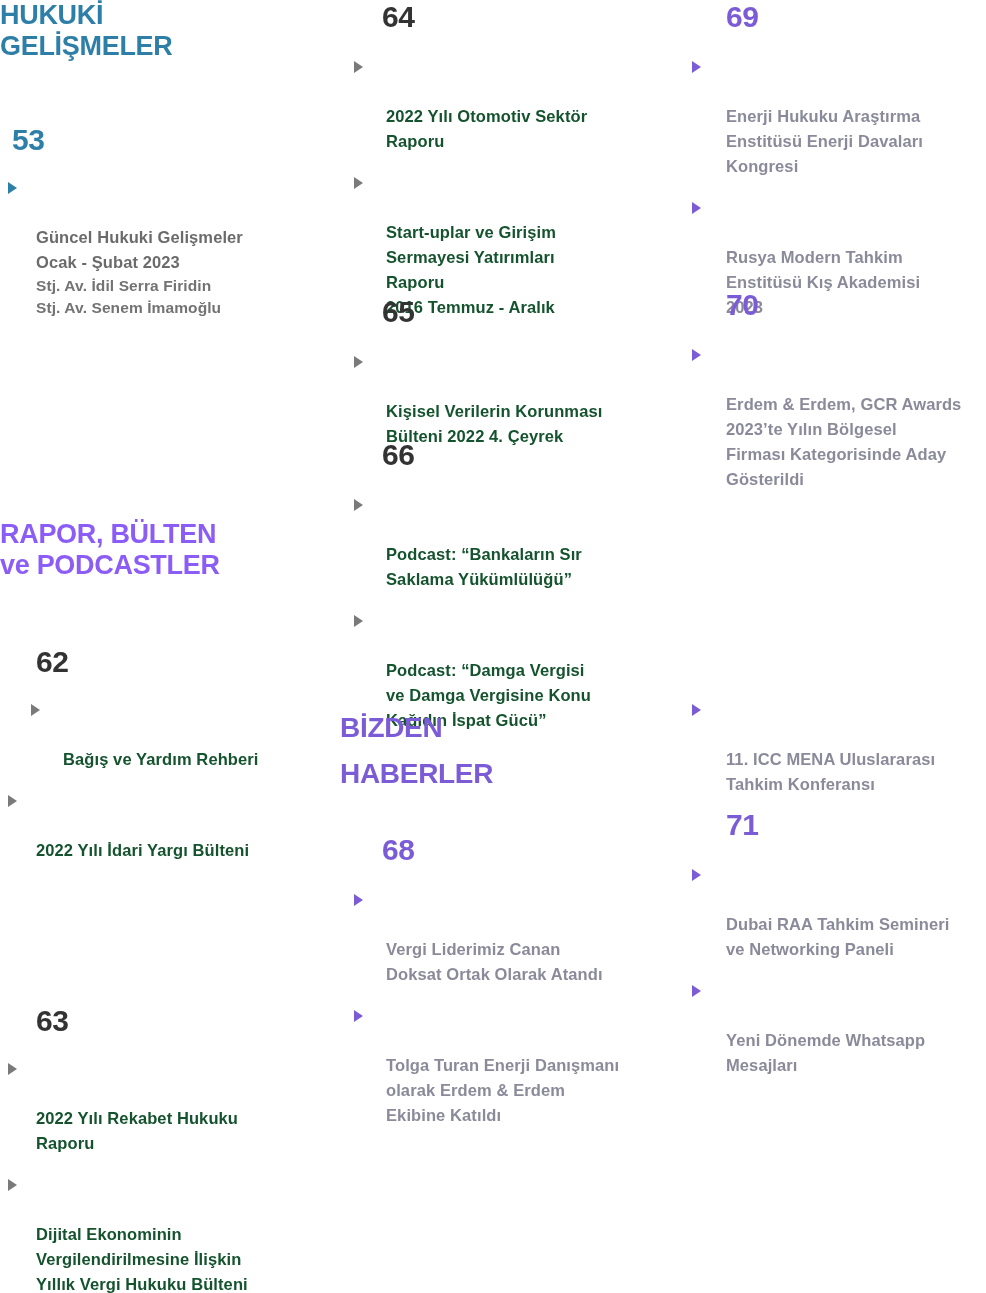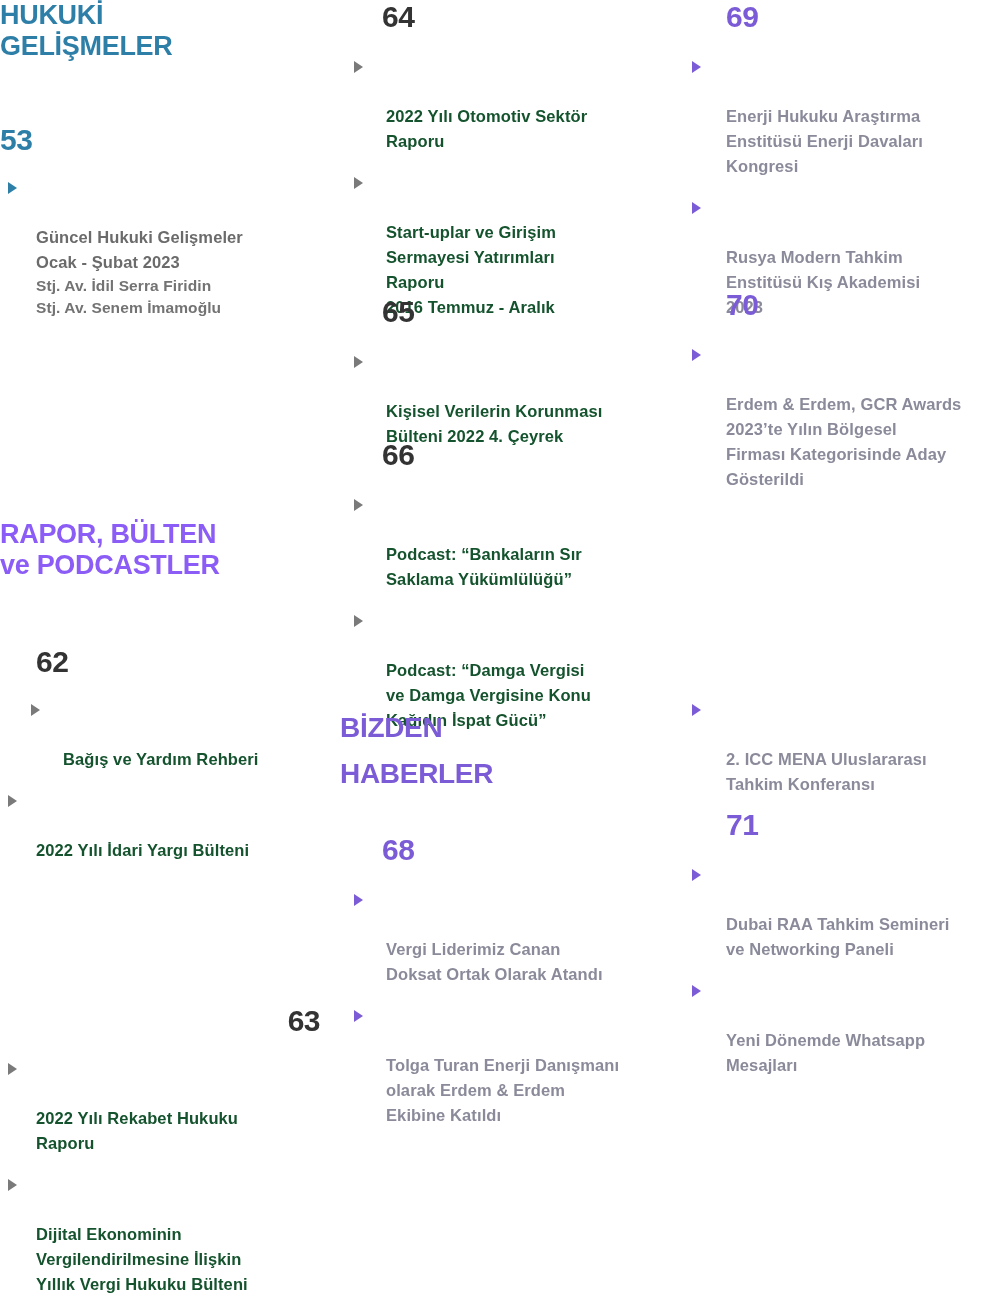--- a/index.html
+++ b/index.html
@@ -32,20 +32,21 @@
   }
   .sec-title.blue { color: #2e7fa8; }
   .sec-title.dark { color: #8b5cf6; }
   .sec-title.purple { color: #7b5cd6; }
 
   .num {
     font-size: 30px;
     line-height: 34px;
     font-weight: 700;
     letter-spacing: -0.5px;
+    margin-left: 12px;
   }
   .num.blue { color: #2e7fa8; }
   .num.dark { color: #333333; }
   .num.purple { color: #7b5cd6; }
 
   .items {
     list-style: none;
     margin: 0;
     padding: 0;
   }
@@ -123,21 +124,21 @@
         <span>Bağış ve Yardım Rehberi</span>
       </li>
       <li class="item gray" style="padding-left:36px;">
         <span class="bullet gray"></span>
         <span>2022 Yılı İdari Yargı Bülteni</span>
       </li>
     </ul>
   </div>
 
   <div class="block col1" style="top:1004px;">
-    <div class="num dark" style="margin-left:36px;text-align:right;">63</div>
+    <div class="num dark" style="margin-left:36px;">63</div>
     <ul class="items" style="margin-top:18px;">
       <li class="item gray">
         <span class="bullet gray"></span>
         <span>2022 Yılı Rekabet Hukuku
 Raporu</span>
       </li>
       <li class="item gray">
         <span class="bullet gray"></span>
         <span>Dijital Ekonominin
 Vergilendirilmesine İlişkin
@@ -242,21 +243,21 @@
 Firması Kategorisinde Aday
 Gösterildi</span>
       </li>
     </ul>
   </div>
 
   <div class="block col3" style="top:697px;">
     <ul class="items">
       <li class="item purple" style="padding-left:46px;">
         <span class="bullet purple" style="left:12px;"></span>
-        <span>2. ICC MENA Uluslararası
+        <span>11. ICC MENA Uluslararası
 Tahkim Konferansı</span>
       </li>
     </ul>
   </div>
 
   <div class="block col3" style="top:808px;">
     <div class="num purple" style="margin-left:46px;">71</div>
     <ul class="items" style="margin-top:20px;">
       <li class="item purple" style="padding-left:46px;">
         <span class="bullet purple" style="left:12px;"></span>

